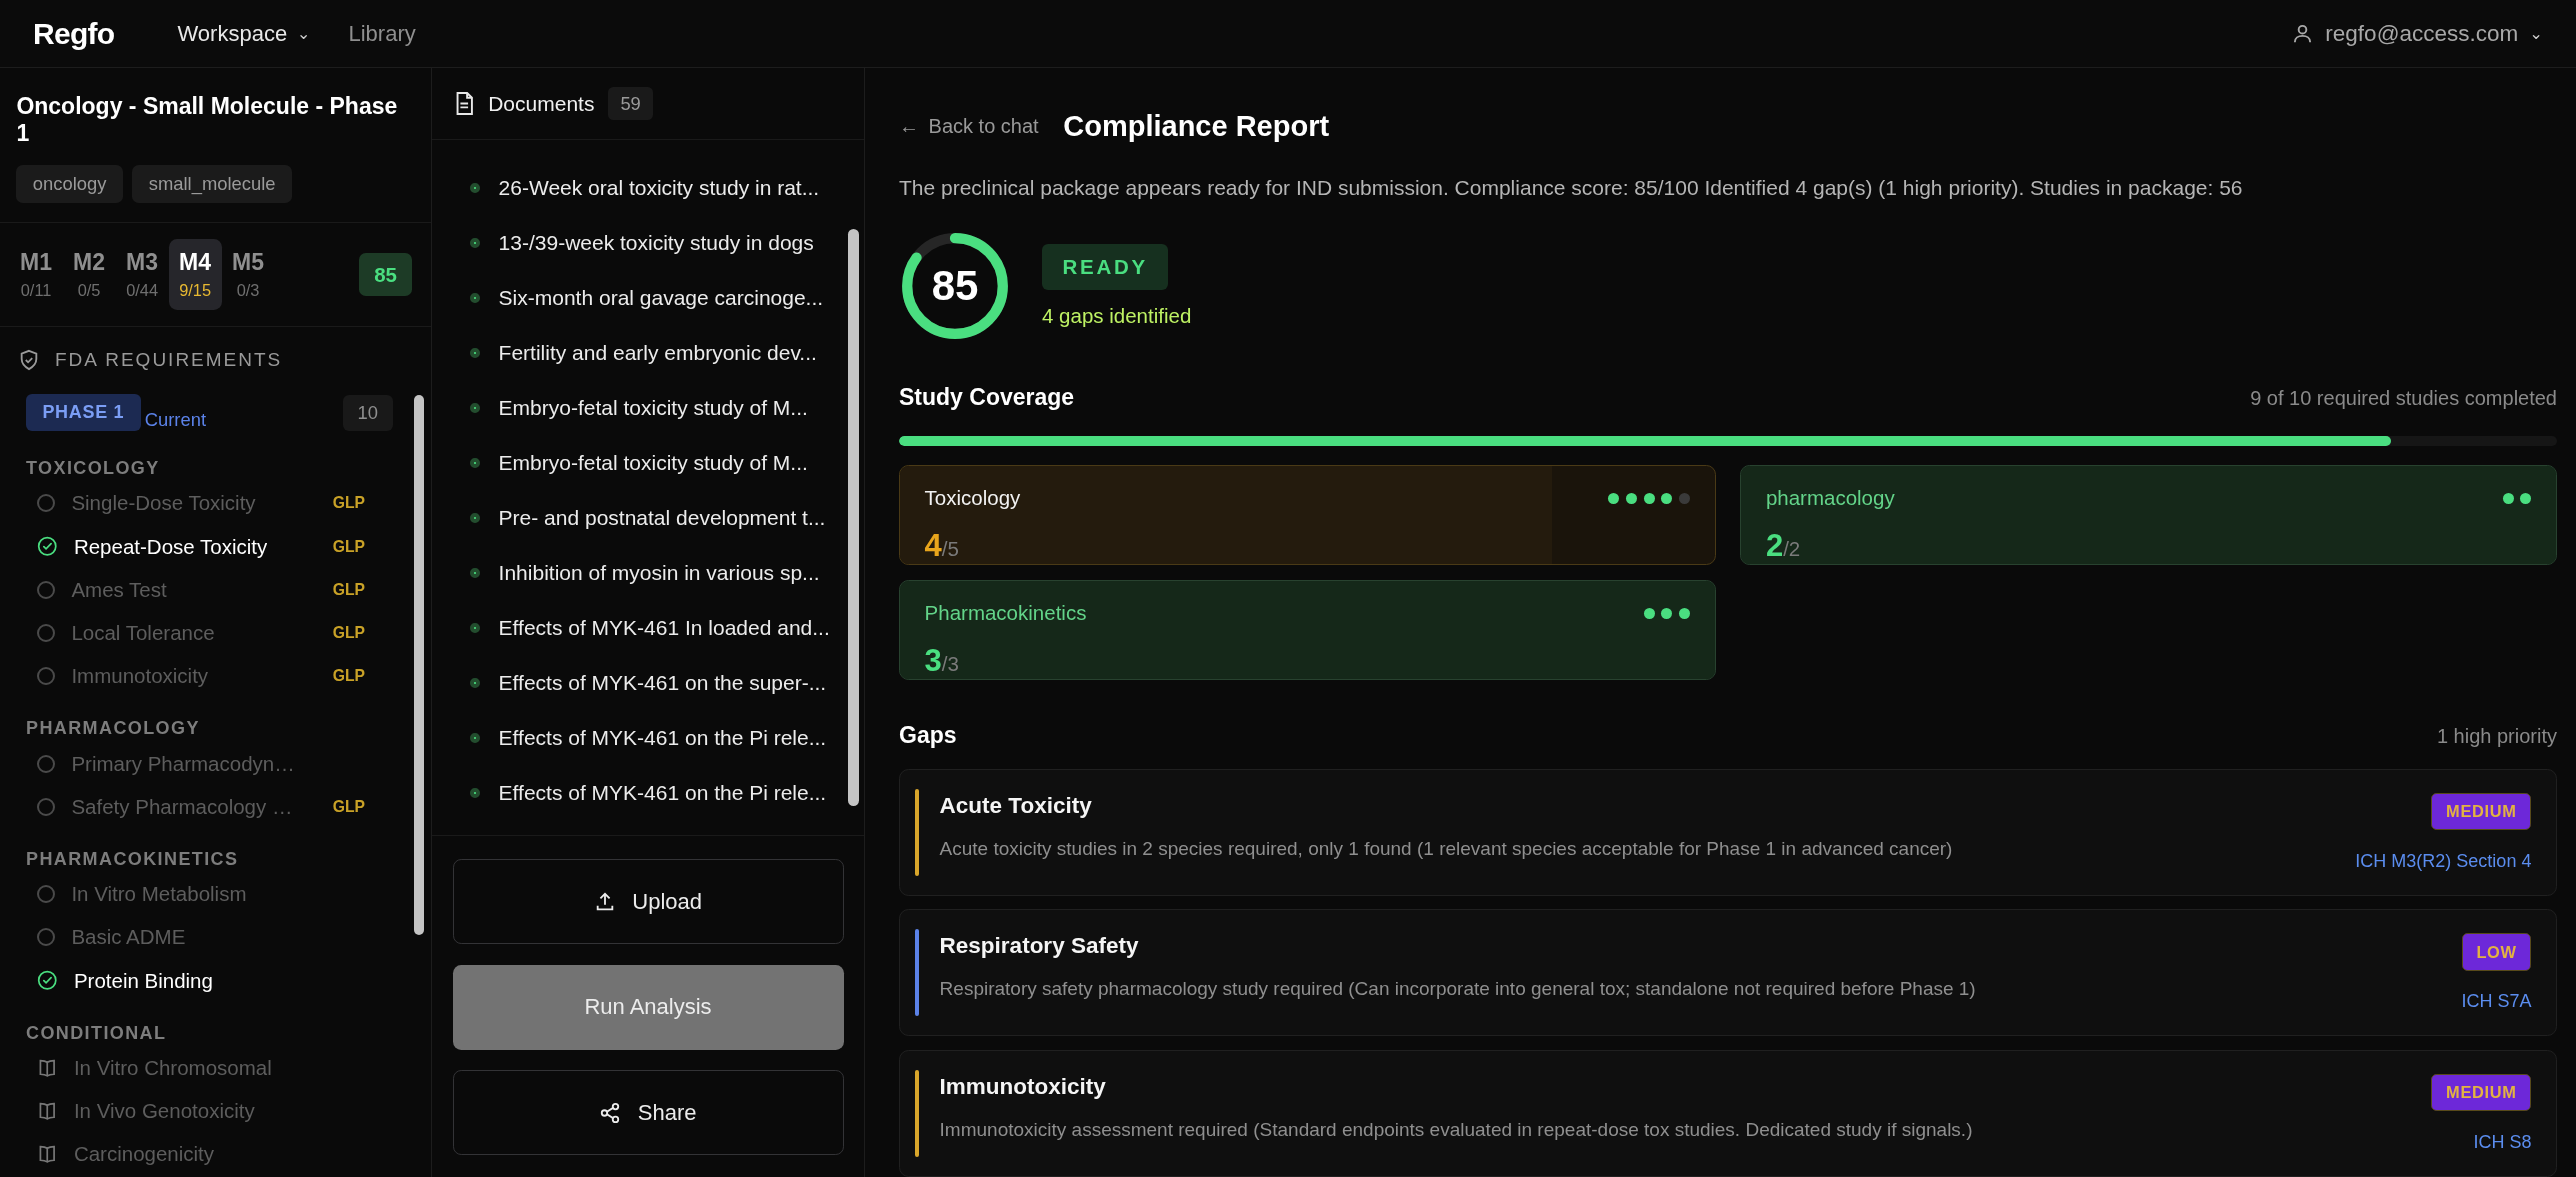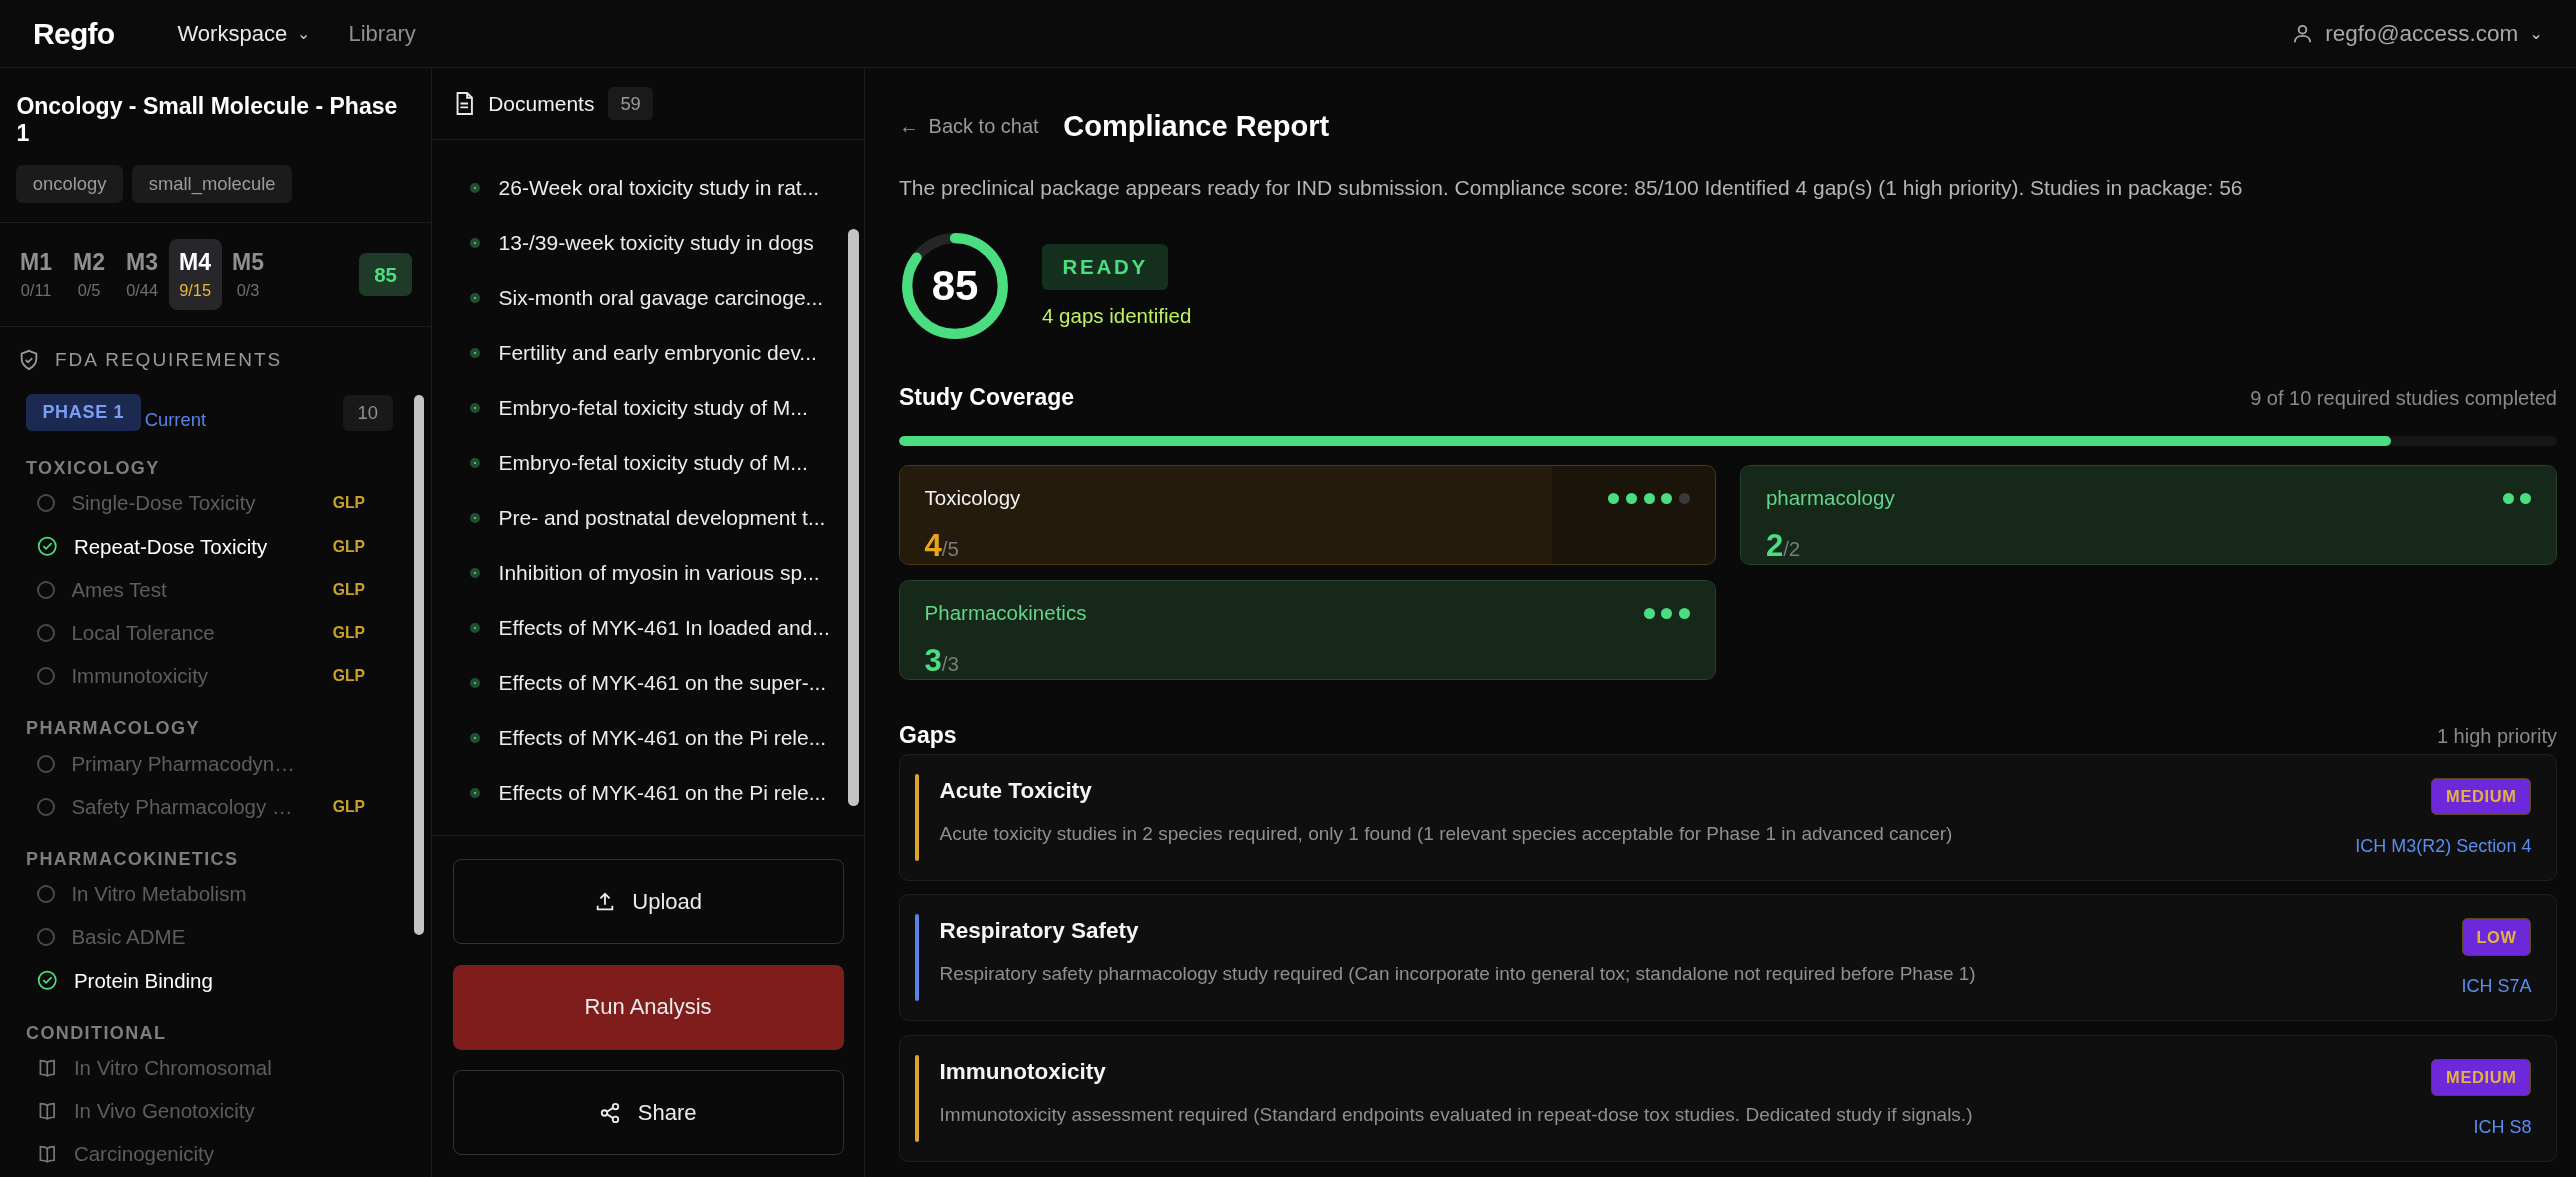--- a/index.html
+++ b/index.html
@@ -58,21 +58,21 @@
   .docs-title { font-size:21px; color:#f0f0f0; }
   .docs-count { background:#1a1a1a; color:#9a9a9a; font-size:18.4px; padding:5.5px 12.3px; border-radius:5.5px; }
   .doc-list { padding:20.5px 27px 0 38px; height:860px; overflow:hidden; border-bottom:1.4px solid #1a1a1a; }
   .doc-item { display:flex; align-items:center; gap:19px; height:55px; }
   .doc-dot { width:9.6px; height:9.6px; background:#4ade80; border:4.1px solid #234d2e; border-radius:50%; flex:0 0 auto; }
   .doc-name { font-size:21px; color:#ececec; white-space:nowrap; overflow:hidden; text-overflow:ellipsis; }
   .docs-actions { padding:23px 20.5px; display:flex; flex-direction:column; gap:20.5px; }
   .btn { height:85px; border-radius:8.2px; display:flex; align-items:center; justify-content:center;
          gap:16.4px; font-size:22px; color:#ececec; cursor:pointer; }
   .btn.outline { border:1.4px solid #333336; background:transparent; }
-  .btn.fill { background:#7f1d1d; }
+  .btn.fill { background:#737373; }
   .sb-docs { right:5.5px; top:161px; height:577px; }
 
   
   .main { flex:1; padding:0 19px 0 34px; overflow:hidden; }
   .report-head { display:flex; align-items:center; gap:24.6px; margin-top:42px; }
   .back-link { color:#9a9a9a; font-size:20px; display:flex; align-items:center; gap:9.6px; cursor:pointer; }
   .report-title { color:#ffffff; font-size:29px; font-weight:bold; }
   .summary { color:#b5b5b5; font-size:21px; margin-top:33px; }
 
   .score-row { display:flex; align-items:center; gap:31px; margin-top:30px; }
@@ -102,21 +102,21 @@
   .cov-card.amber .cov-label { color:#f2f2f2; }
   .cov-card.green .cov-label { color:#63d489; }
   .dots { margin-left:auto; display:flex; gap:6.8px; }
   .dot { width:11px; height:11px; border-radius:50%; background:#4ade80; }
   .dot.off { background:#3a3a3a; }
   .cov-val { font-size:31px; font-weight:bold; }
   .cov-val .tot { font-size:20.5px; font-weight:normal; color:#7a7a7a; }
   .cov-card.amber .cov-val { color:#e8a51c; }
   .cov-card.green .cov-val { color:#4ade80; }
 
-  .gap-list { display:flex; flex-direction:column; gap:13.7px; margin-top:5px; }
+  .gap-list { display:flex; flex-direction:column; gap:13.7px; margin-top:20px; }
   .gap-card { background:#0f0f0f; border:1.4px solid #202020; border-radius:9.6px; padding:23px 24.6px;
               display:flex; }
   .gap-card .accent { width:4.1px; border-radius:2.7px; margin:-4.1px 20.5px -4.1px -9.6px; flex:0 0 auto; }
   .gap-left { display:flex; flex-direction:column; gap:19px; flex:1; min-width:0; }
   .gap-title { color:#f5f5f5; font-size:22.5px; font-weight:600; }
   .gap-desc { color:#8f8f8f; font-size:19px; }
   .gap-right { display:flex; flex-direction:column; align-items:flex-end; gap:20.5px; flex:0 0 auto; }
   .sev { font-size:16.4px; font-weight:bold; padding:8.2px 13.7px; border-radius:5.5px; letter-spacing:0.7px; }
   .sev.MEDIUM, .sev.LOW { background:#6d28d9; color:#e3b341; border:1.4px solid #584a1a; }
   .gap-ref { color:#5b8def; font-size:18px; cursor:pointer; }

